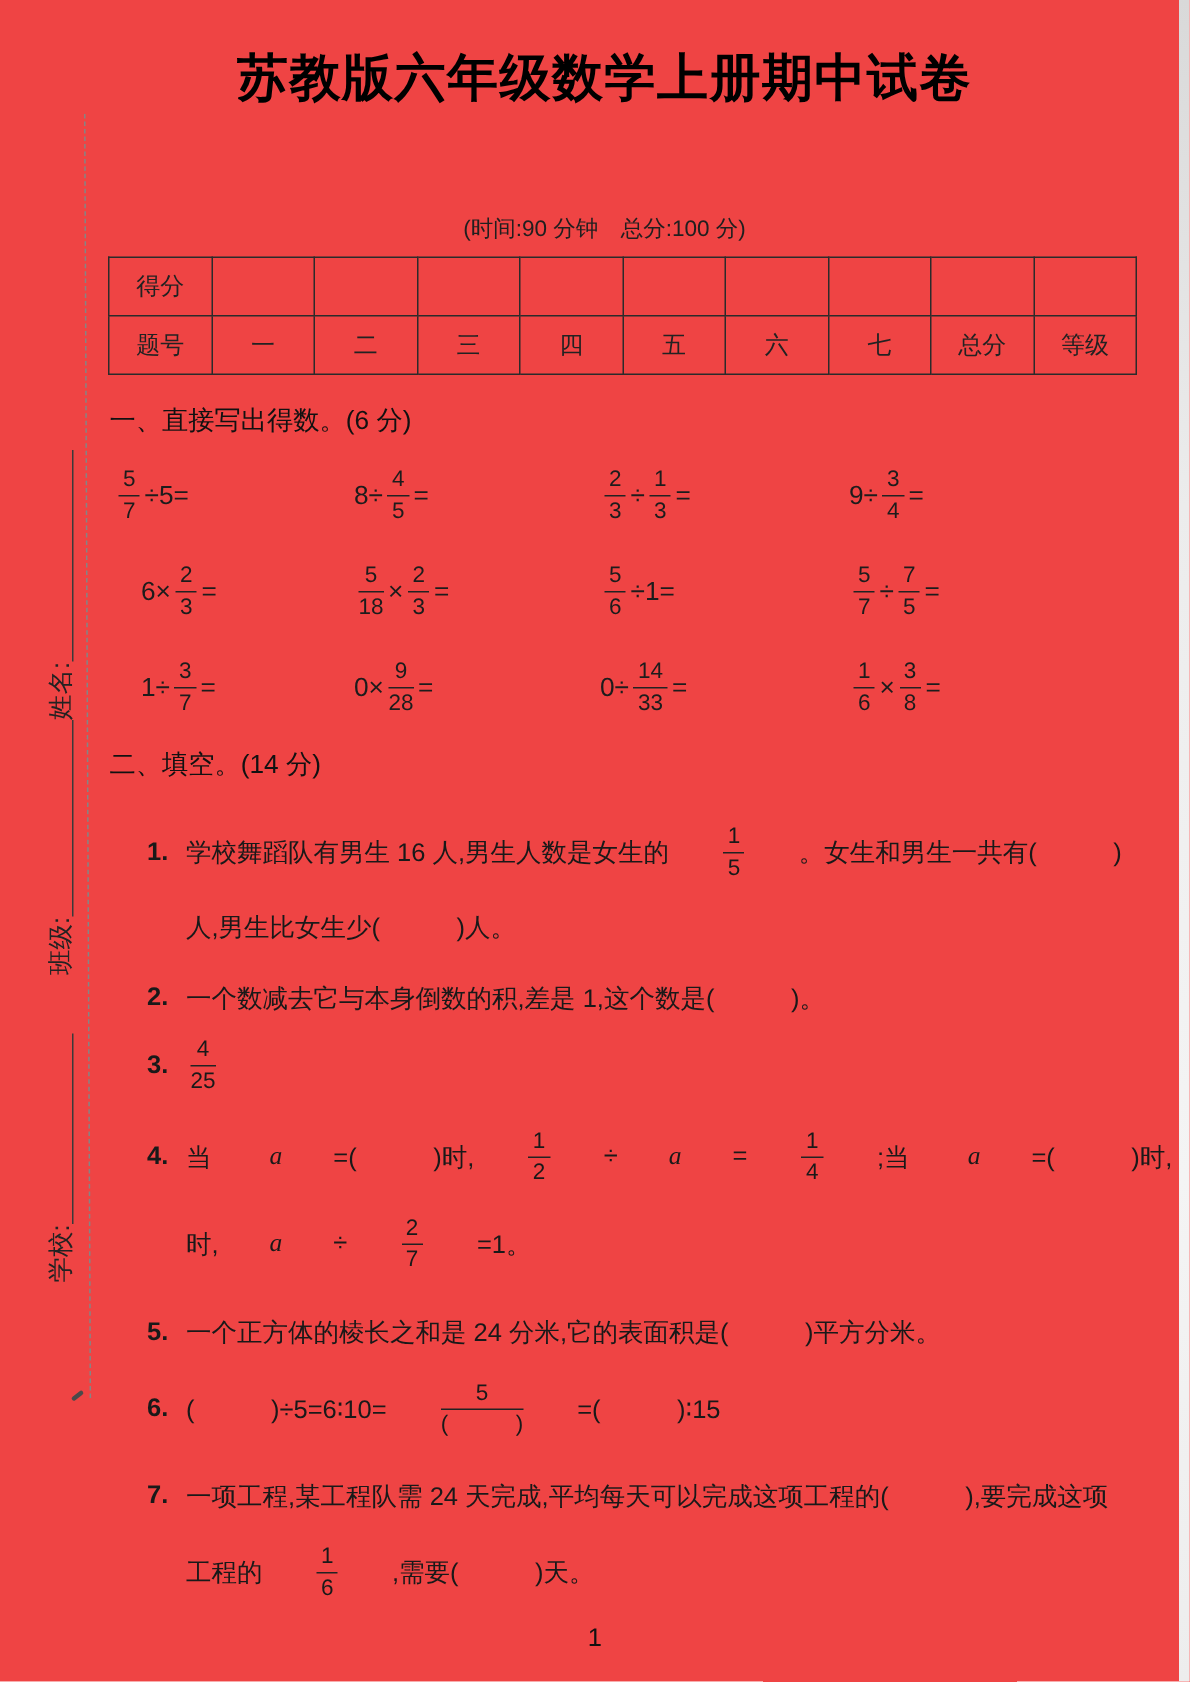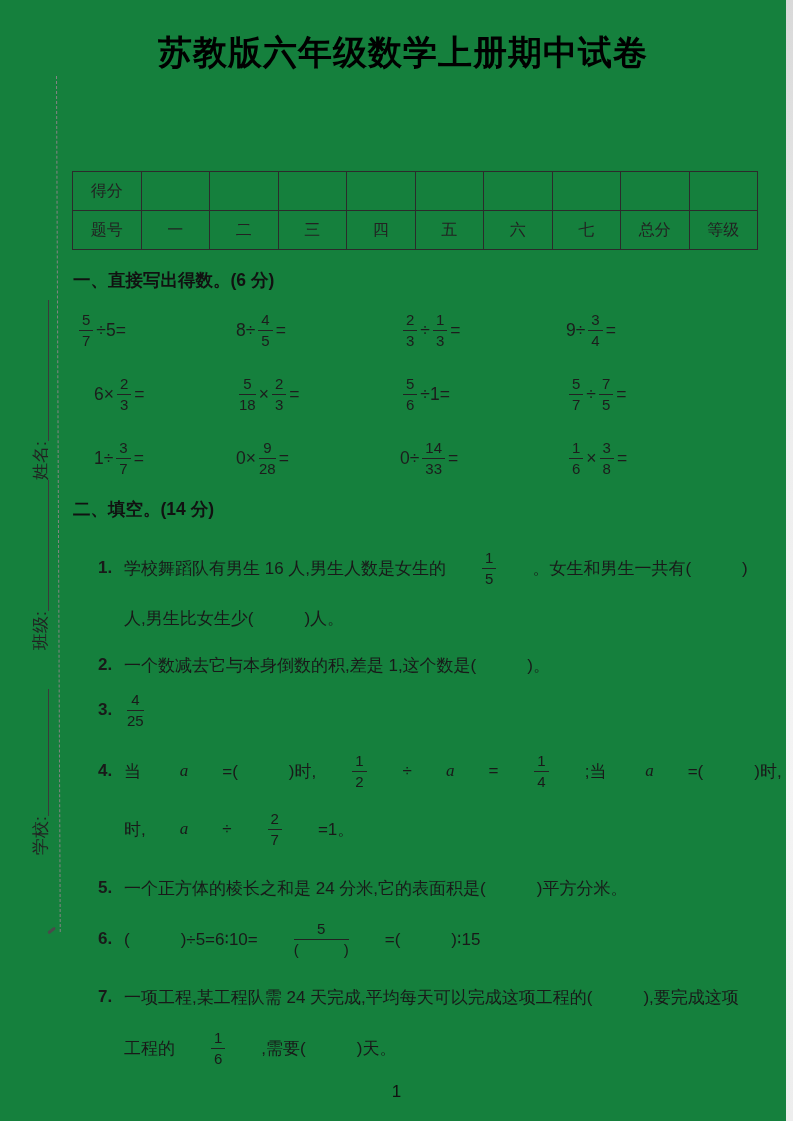--- a/index.html
+++ b/index.html
@@ -1,29 +1,29 @@
 <!DOCTYPE html>
 <html><head>
 <meta charset="utf-8">
 <style>
   html,body{margin:0;padding:0;background:#fff;}
-  .page{position:relative;width:793px;height:1121px;background:#15803d;overflow:hidden;
+  .page{position:relative;width:793px;height:1121px;background:#ef4444;overflow:hidden;
         font-family:"Liberation Sans","DejaVu Sans",sans-serif;color:#1c1c1c;}
   .scan-edge{position:absolute;right:0;top:0;width:7px;height:100%;
         background:linear-gradient(to bottom,#d9d9d9,#ececec 30%,#f4f4f4 70%,#ededed);}
   .main-title{position:absolute;left:50px;top:32px;width:706px;text-align:center;
         font-size:34px;font-weight:900;color:#000;letter-spacing:1px;line-height:1.2;}
   .paper-title{position:absolute;left:50px;top:101px;width:706px;text-align:center;
         font-size:23px;font-weight:800;color:#0e0e0e;}
   .info-line{position:absolute;left:50px;top:143px;width:706px;text-align:center;
         font-size:15px;color:#1f1f1f;}
   .score-table{position:absolute;left:72px;top:171px;width:686px;border-collapse:collapse;
         table-layout:fixed;font-size:16px;color:#222;}
   .score-table td{border:1.7px solid #2b2b2b;height:38px;text-align:center;padding:0;}
-  .sec-title{position:absolute;left:73px;font-size:17.5px;font-weight:700;color:#111;}
+  .sec-title{position:absolute;left:73px;font-size:17.5px;font-weight:400;color:#111;}
   .sec1-title{top:268px;}
   .sec2-title{top:497px;}
   .calc-grid{position:absolute;left:76px;top:298px;width:660px;display:grid;
         grid-template-columns:160px 164px 166px auto;grid-auto-rows:64px;
         align-items:center;font-size:17.5px;}
   .calc-item{display:flex;align-items:center;}
   .calc-indent{padding-left:18px;}
   .frac{display:inline-flex;flex-direction:column;align-items:stretch;text-align:center;
         vertical-align:middle;margin:0 3px;font-size:15px;line-height:1.15;}
   .frac .num{border-bottom:1.6px solid #222;padding:0 3px 1px;}
@@ -48,20 +48,21 @@
   .v-school{left:-43px;top:759px;width:166px;}
   .page-num{position:absolute;left:0;top:1082px;width:793px;text-align:center;font-size:17px;color:#111;}
 </style>
 </head>
 <body>
 
 <div class="page">
   <div class="scan-edge"></div>
 
   <div class="main-title">苏教版六年级数学上册期中试卷</div>
+  <div class="info-line">(时间:90 分钟　总分:100 分)</div>
 
   <table class="score-table">
     <tbody>
         <tr>
       <td>得分</td>
       <td></td>
       <td></td>
       <td></td>
       <td></td>
       <td></td>

